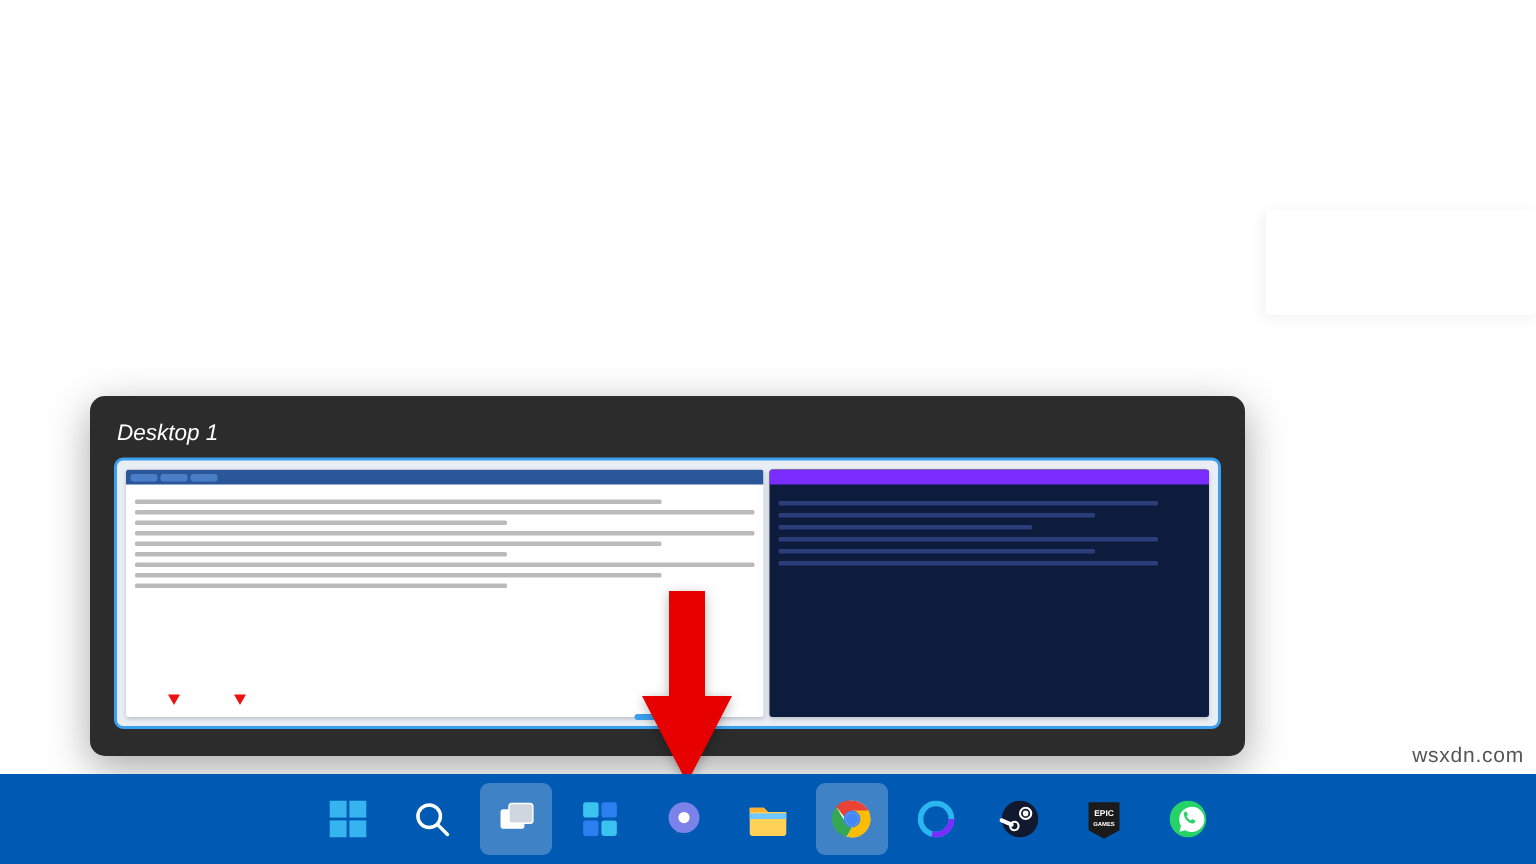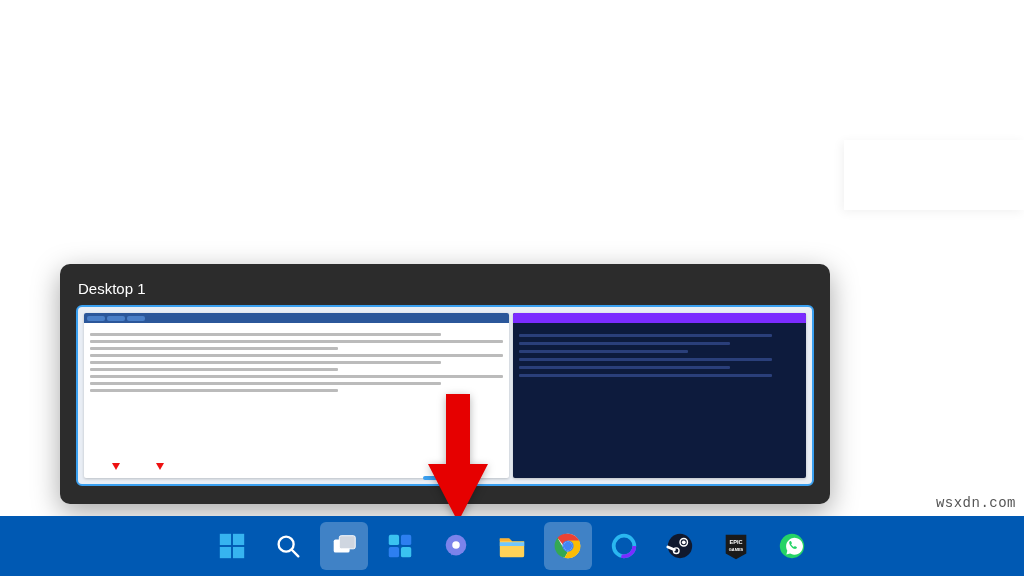--- a/index.html
+++ b/index.html
@@ -1,19 +1,19 @@
 <!DOCTYPE html>
 <html><head>
 <meta charset="utf-8">
 <style>
   * { box-sizing: border-box; margin: 0; padding: 0; }
   html, body { width: 1024px; height: 576px; overflow: hidden; font-family: "Segoe UI", Arial, sans-serif; background: #fff; }
 
   
-  .watermark { position: absolute; right: 8px; bottom: 65px; font-size: 14px; color: #555; letter-spacing: .5px; font-family: Liberation Mono, monospace; }
+  .watermark { position: absolute; right: 8px; bottom: 65px; font-size: 14px; color: #555; letter-spacing: .5px; }
 
   
   .taskbar {
     position: absolute; left: 0; right: 0; bottom: 0; height: 60px;
     background: #0059b3;
     display: flex; align-items: center; justify-content: center; gap: 6px;
     padding: 0 10px;
   }
   .taskbar-icons { display: flex; align-items: center; gap: 8px; }
   .tb-btn {
@@ -29,21 +29,21 @@
     position: absolute;
     left: 60px; bottom: 72px;
     width: 770px; height: 240px;
     background: #2c2c2c;
     border-radius: 10px;
     display: flex; gap: 18px;
     padding: 12px 16px 18px 16px;
     box-shadow: 0 8px 28px rgba(0,0,0,.35);
   }
   .desk-card { flex: 1; display: flex; flex-direction: column; }
-  .desk-label { color: #fff; font-size: 15px; margin: 4px 2px 8px 2px; font-weight: 400; }
+  .desk-label { color: #fff; font-size: 15px; margin: 4px 2px 8px 2px; font-weight: 400; font-style: italic; }
   .desk-thumb {
     flex: 1; border-radius: 6px; position: relative; overflow: hidden;
   }
   .desk-thumb.current { background: #e9eef5; border: 2px solid #3aa0f0; }
   .desk-thumb.new {
     background: #444; display:flex; align-items:center; justify-content:center;
     border: 1px solid #555;
   }
   .plus { color: #ddd; font-size: 26px; font-weight: 300; }
 

